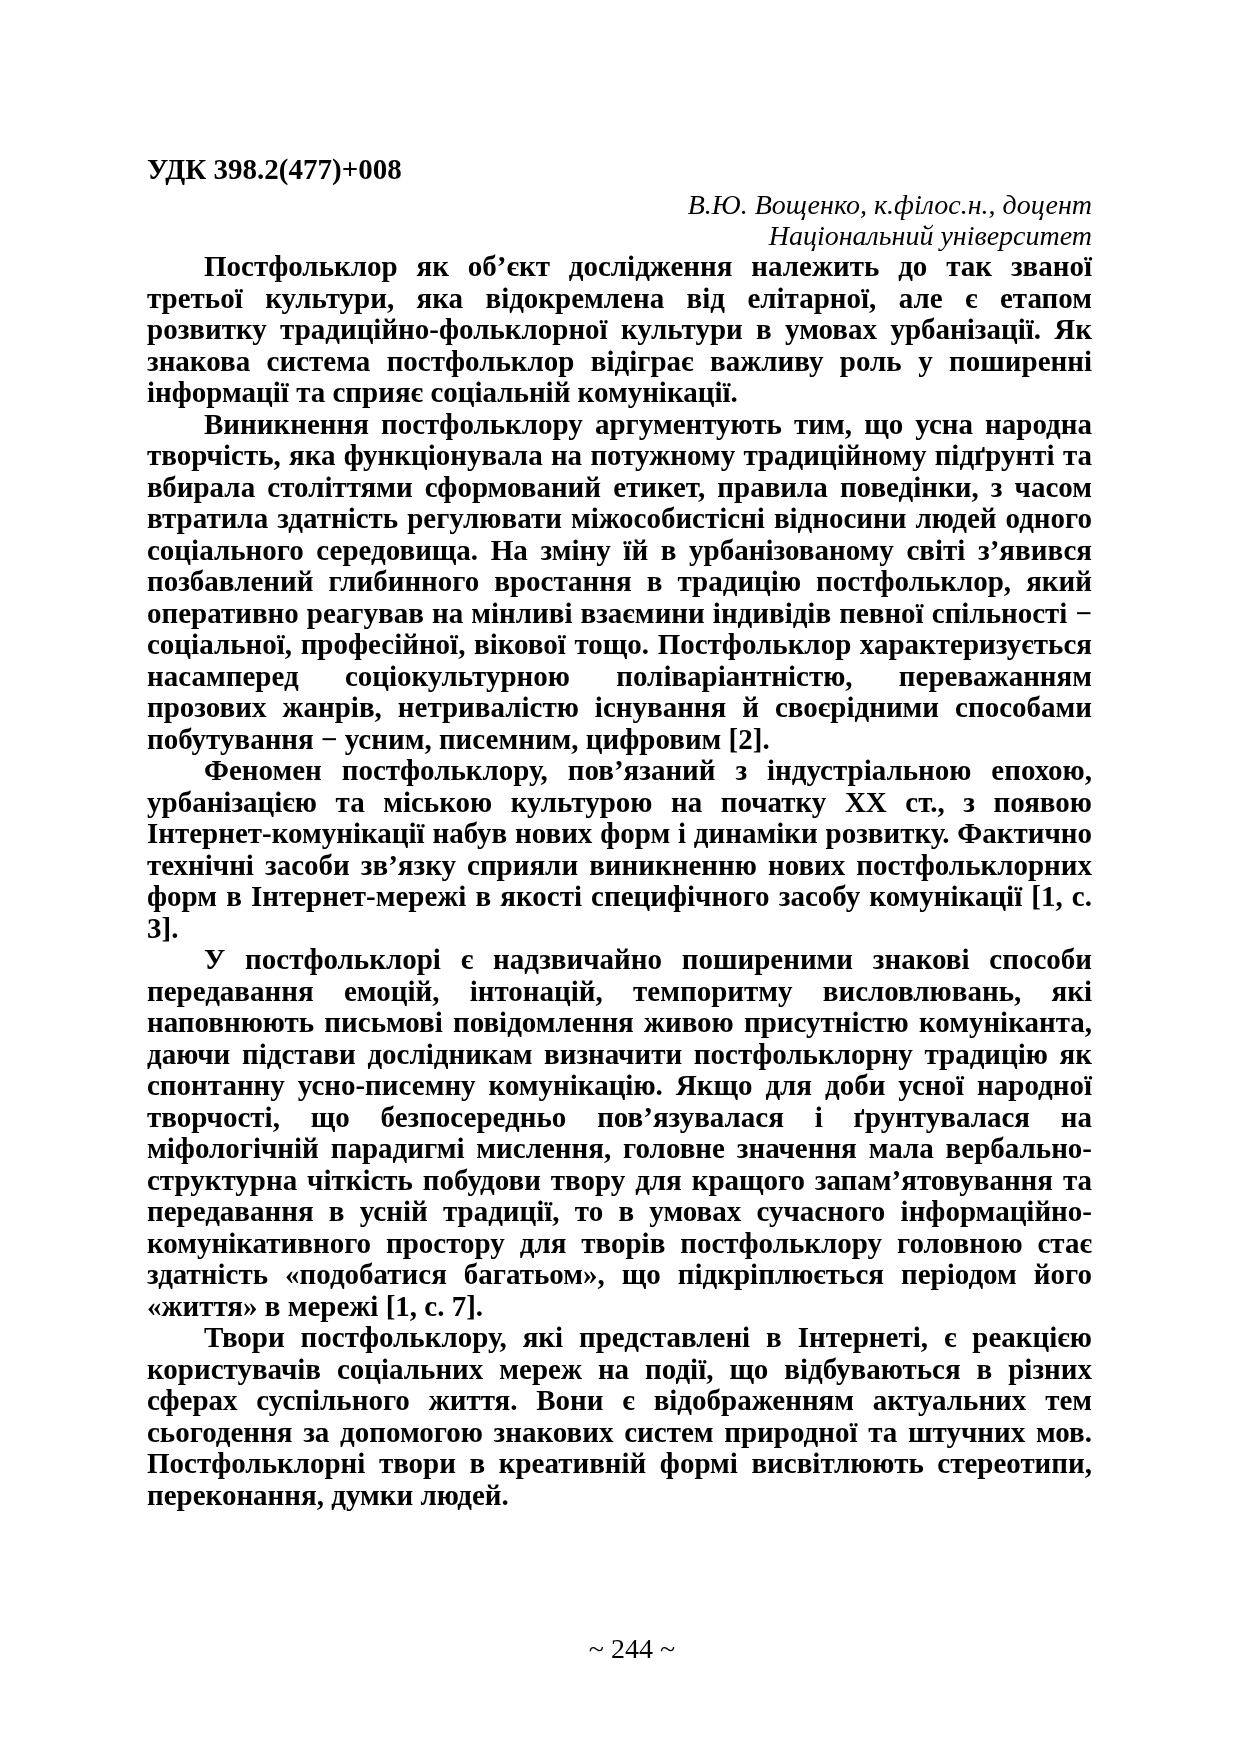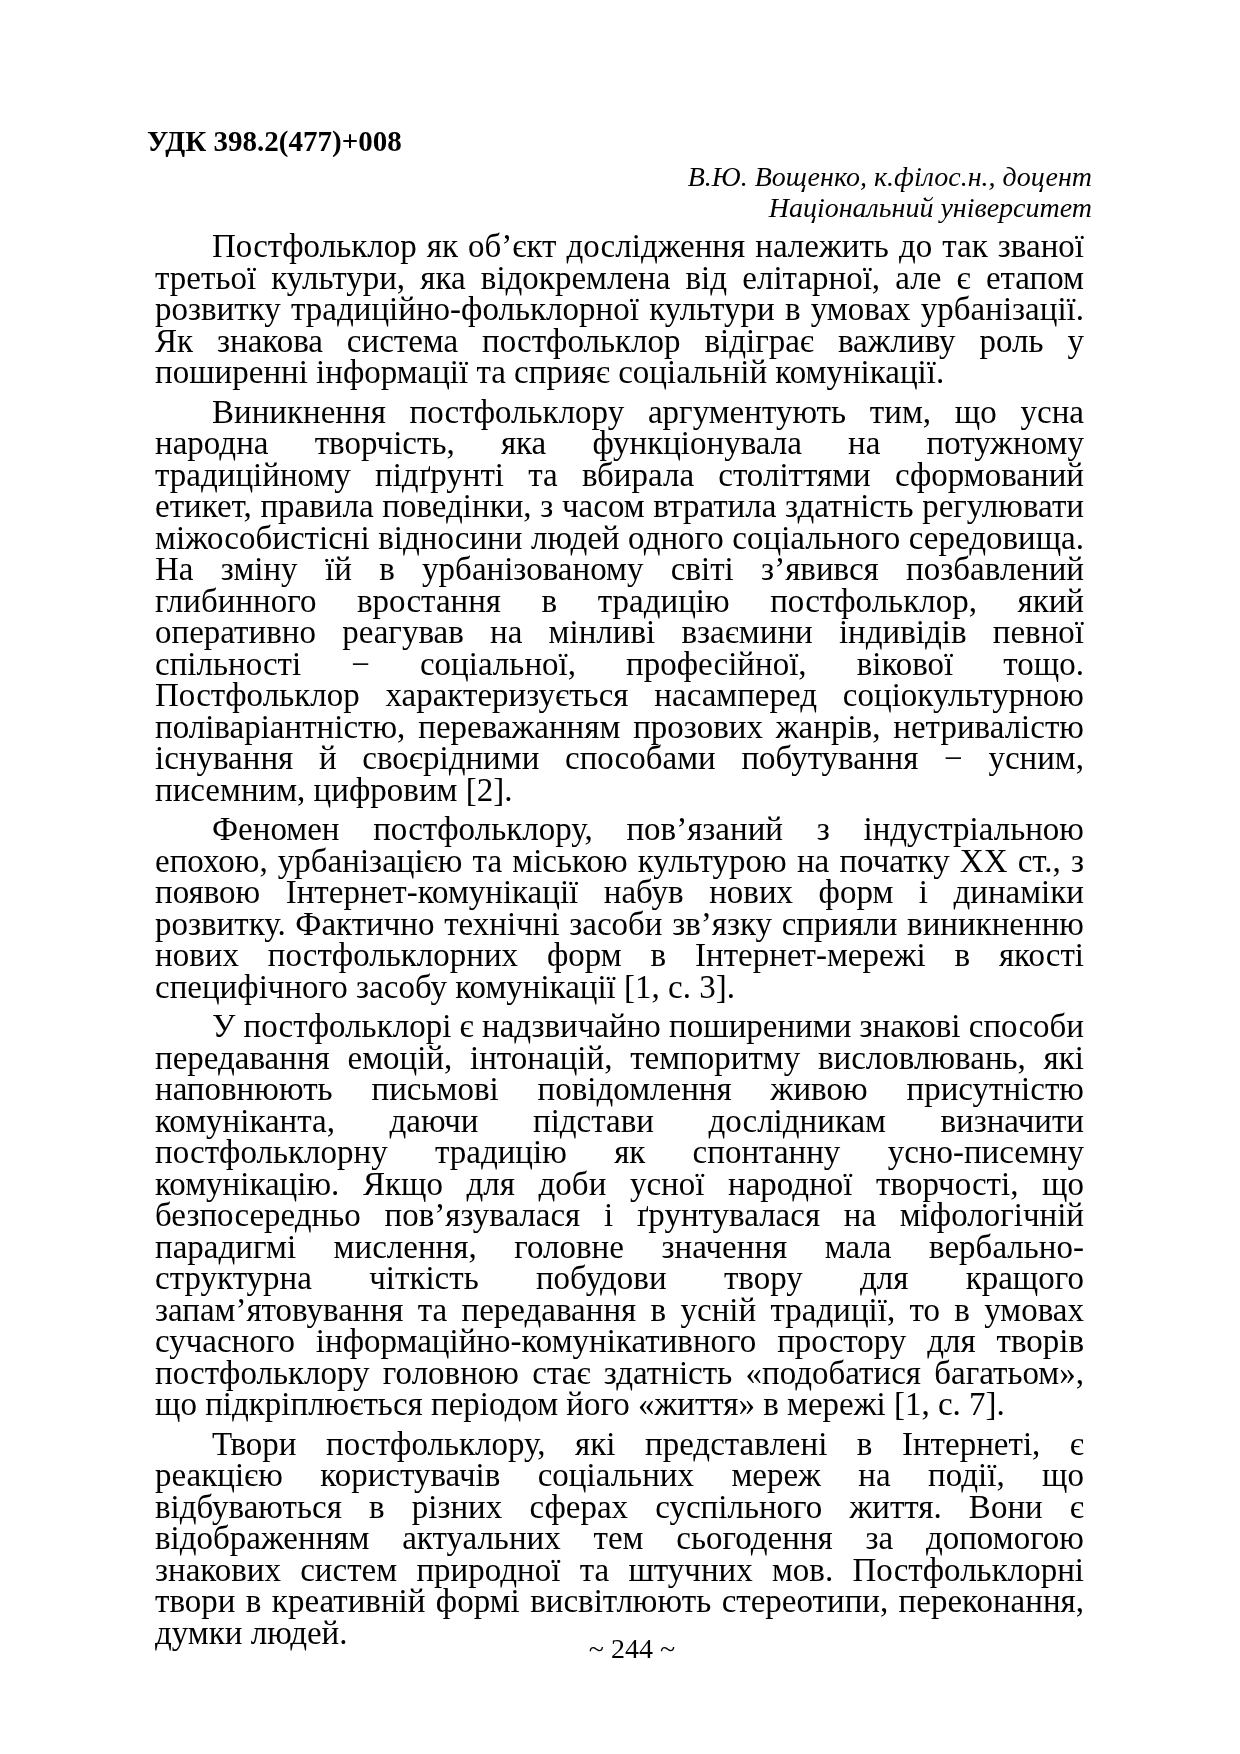--- a/index.html
+++ b/index.html
@@ -12,21 +12,21 @@
     width: 1240px;
     height: 1754px;
     background: #ffffff;
     overflow: hidden;
     font-family: "Liberation Serif", "DejaVu Serif", serif;
     color: #000000;
   }
   .content {
     position: absolute;
     left: 147px;
-    top: 124px;
+    top: 152px;
     width: 945px;
   }
   .udc {
     margin: 0;
     font-size: 29px;
     line-height: 34px;
     font-weight: bold;
     text-align: left;
   }
   .authors {
@@ -43,25 +43,26 @@
     margin: 9px 0 36px 0;
     text-align: center;
     font-weight: bold;
     font-size: 30px;
     line-height: 37px;
   }
   .title span {
     display: block;
   }
   .para {
-    margin: 8px;
-    font-size: 33px;
+    margin: 0;
+    font-size: 29px;
     line-height: 31.5px;
     text-align: justify;
     text-indent: 57px;
+    font-weight: bold;
   }
   .footer {
     position: absolute;
     top: 1633px;
     left: 12px;
     width: 100%;
     text-align: center;
     font-size: 28px;
     line-height: 32px;
   }

